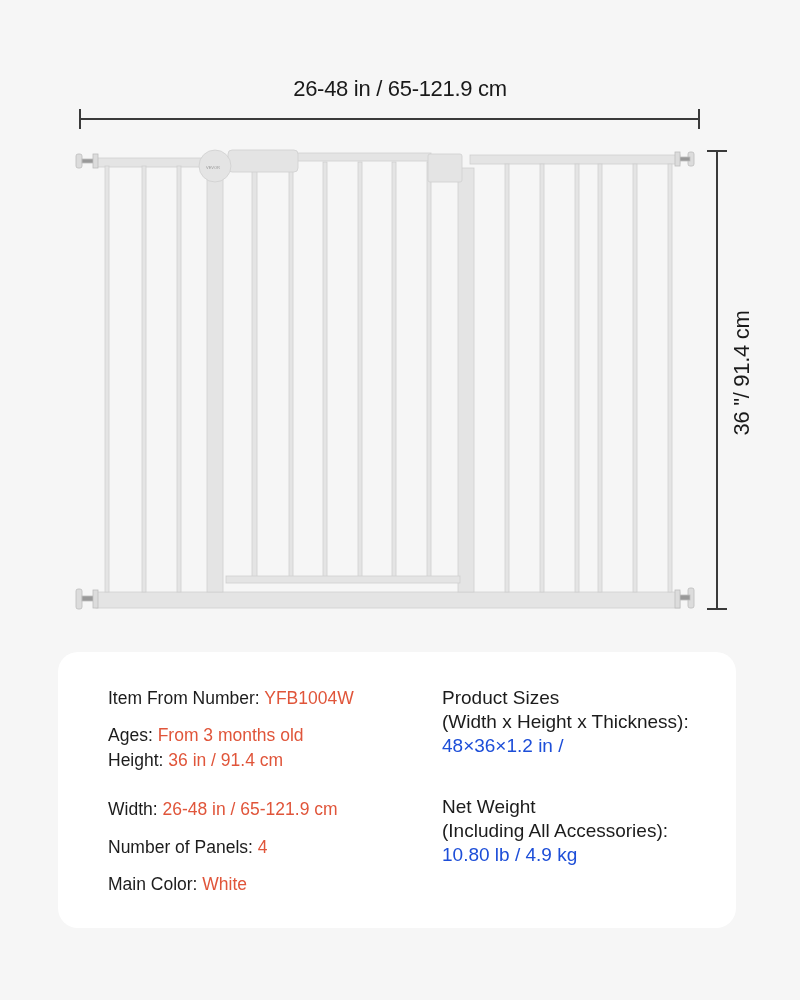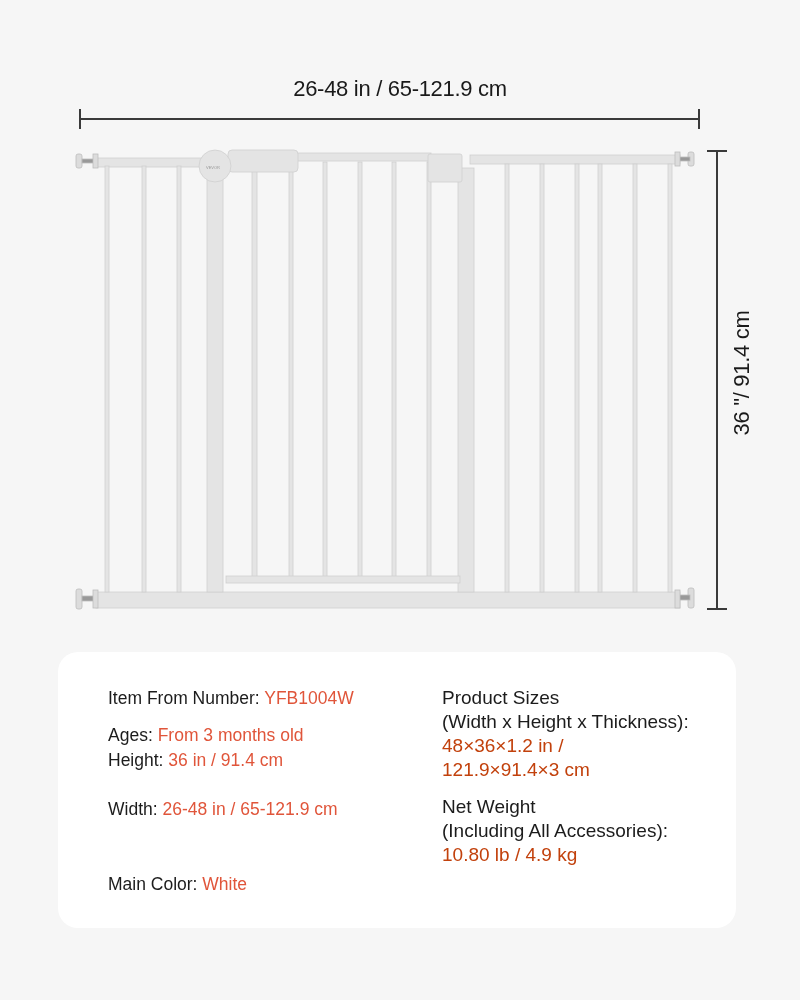--- a/index.html
+++ b/index.html
@@ -21,21 +21,21 @@
       white-space: nowrap; font-size: 22px; color: #1a1a1a; letter-spacing: -0.3px;
     }
     .gate { position: absolute; left: 0; top: 0; width: 800px; height: 640px; }
     .card {
       position: absolute; left: 58px; top: 652px; width: 678px; height: 276px;
       background: #ffffff; border-radius: 20px;
     }
     .spec { position: absolute; font-size: 17.5px; color: #1c1c1c; line-height: 24px; white-space: nowrap; }
     .spec .v { color: #e0553a; }
     .spec-block { position: absolute; left: 384px; font-size: 19px; line-height: 24px; color: #1c1c1c; }
-    .spec-block .v { color: #c2410c; }
+    .spec-block .v { color: #1d4ed8; }
   </style>
 </head>
 <body>
 
 <div class="dim-label-top">26-48 in / 65-121.9 cm</div>
 <div class="dim-line-h"></div>
 <div class="dim-tick-h" style="left:79px"></div>
 <div class="dim-tick-h" style="left:698px"></div>
 
 <div class="dim-line-v"></div>
@@ -103,29 +103,31 @@
   </div>
   <div class="spec" style="left:50px;top:71px">
     <span>Ages: </span><span class="v">From 3 months old</span>
   </div>
   <div class="spec" style="left:50px;top:96px">
     <span>Height: </span><span class="v">36 in / 91.4 cm</span>
   </div>
   <div class="spec" style="left:50px;top:145px">
     <span>Width: </span><span class="v">26-48 in / 65-121.9 cm</span>
   </div>
+  <div class="spec" style="left:50px;top:183px">
+    <span>Number of Panels: </span><span class="v">4</span>
+  </div>
   <div class="spec" style="left:50px;top:220px">
     <span>Main Color: </span><span class="v">White</span>
   </div>
 
   <div class="spec-block" style="top:34px">
     <div>Product Sizes</div>
     <div>(Width x Height x Thickness):</div>
     <div class="v">48×36×1.2 in /</div>
-    <div class="v">121.9×91.4×3 cm</div>
   </div>
 
   <div class="spec-block" style="top:143px">
     <div>Net Weight</div>
     <div>(Including All Accessories):</div>
     <div class="v">10.80 lb / 4.9 kg</div>
   </div>
 </div>
 
 </body></html>

